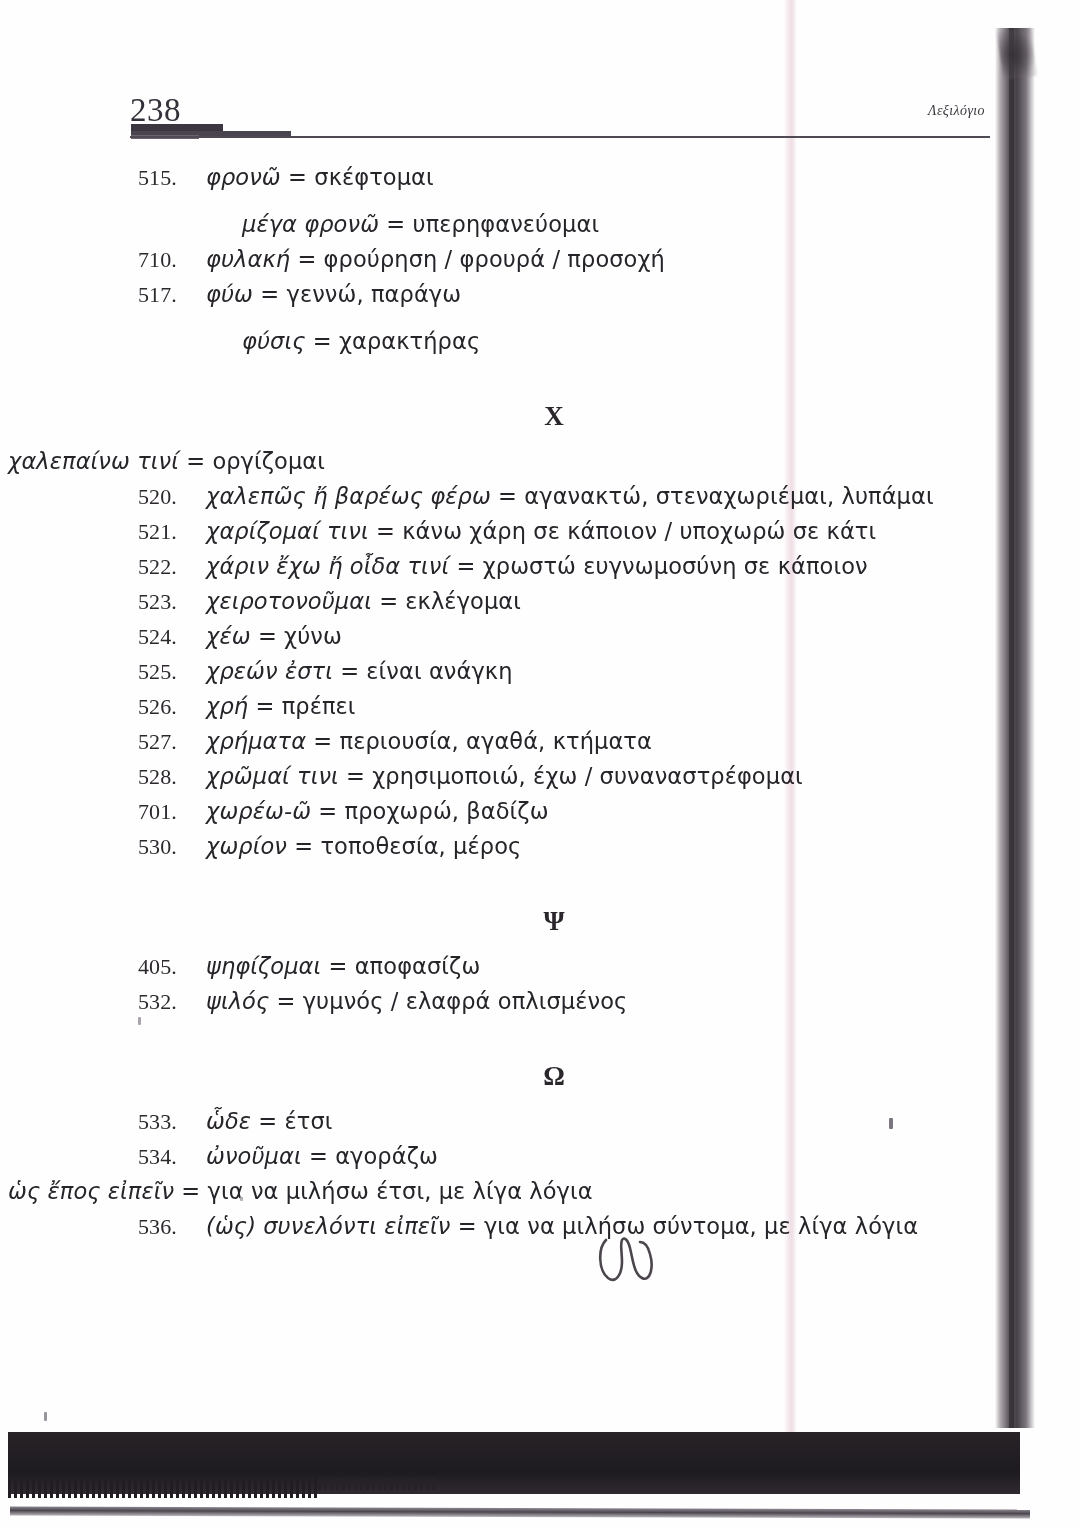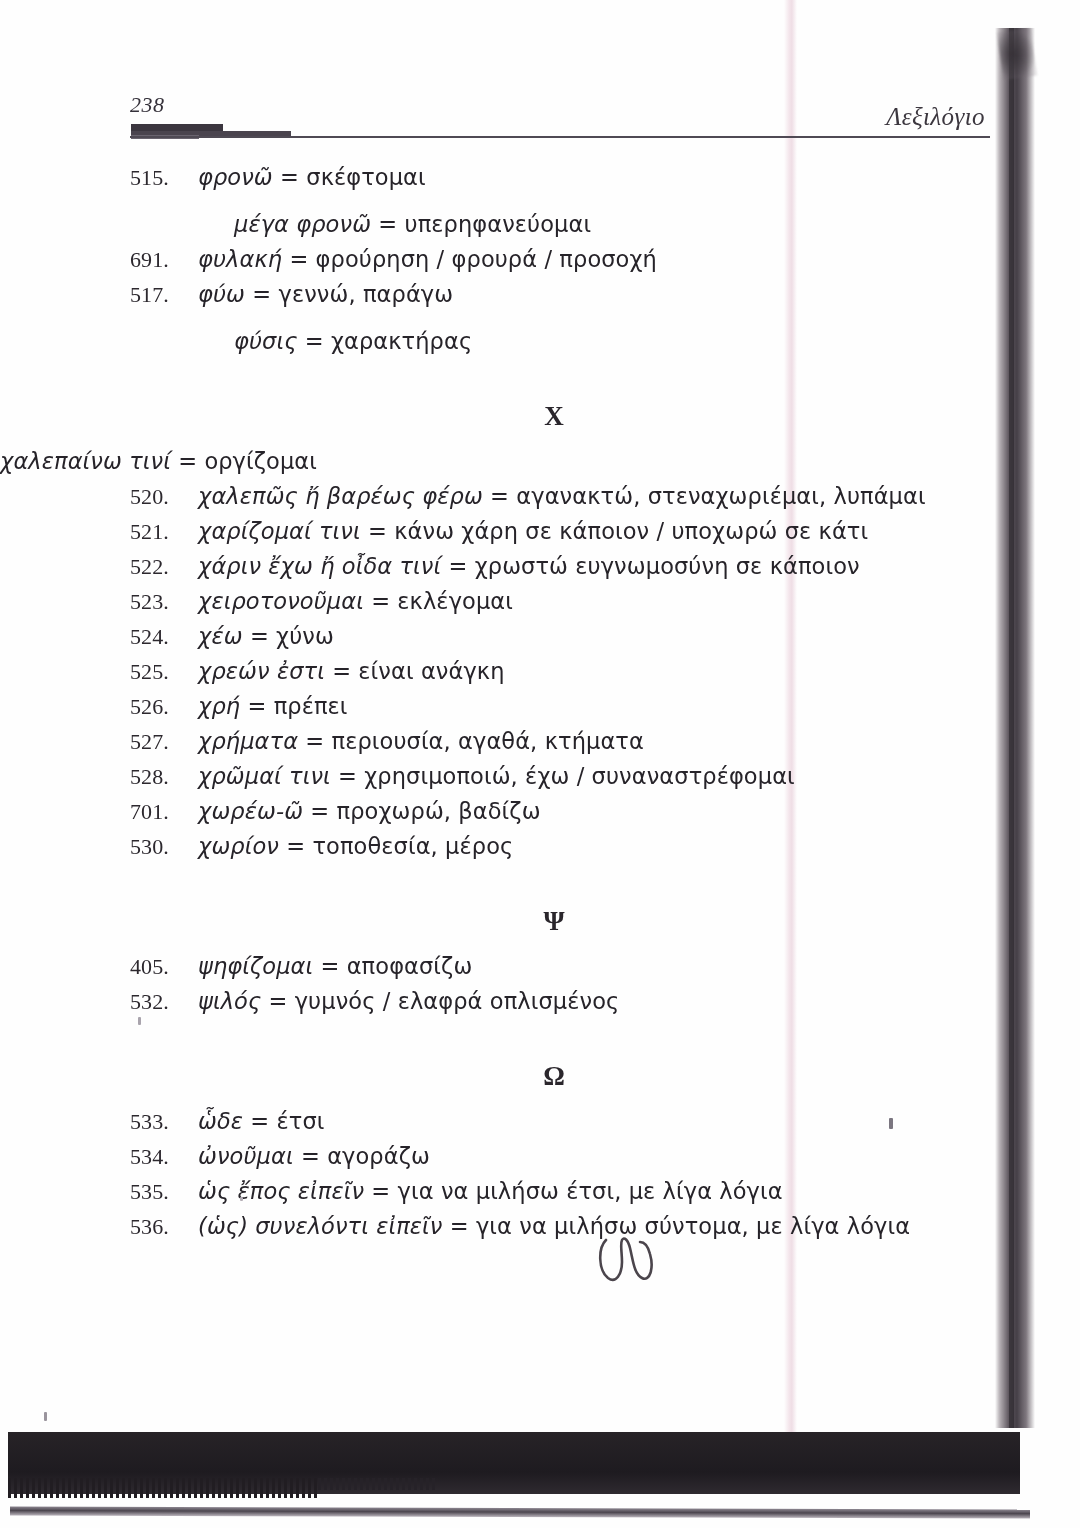--- a/index.html
+++ b/index.html
@@ -108,24 +108,23 @@
     background: #7b7680;
     border-radius: 1px;
   }
 
   
   .page-number {
     position: absolute;
     left: 130px;
     top: 92px;
     font-family: "Liberation Serif", "DejaVu Serif", serif;
-    font-size: 22px;
+    font-size: 33px;
     letter-spacing: 0.5px;
     color: #35313a;
-    font-style: italic;
   }
   .page-number-smudge {
     position: absolute;
     left: 131px;
     top: 124px;
     width: 92px;
     height: 9px;
     background: #3b363f;
   }
   .page-number-smudge2 {
@@ -151,39 +150,40 @@
     width: 860px;
     height: 2px;
     background: #4f4a54;
   }
   .header-title {
     position: absolute;
     right: 95px;
     top: 103px;
     font-family: "Liberation Serif", "DejaVu Serif", serif;
     font-style: italic;
-    font-size: 25px;
+    font-size: 14px;
     color: #3c373f;
     letter-spacing: 0.4px;
   }
 
   
   .content {
     position: absolute;
     left: 0;
     top: 160px;
     width: 1080px;
   }
   .entry {
     display: flex;
     align-items: baseline;
     font-size: 22.5px;
     line-height: 35px;
     color: #262329;
     letter-spacing: 0.1px;
+    padding-left: 8px;
   }
   .entry .num {
     width: 68px;
     padding-left: 130px;
     box-sizing: content-box;
     text-align: left;
     font-family: "Liberation Serif", "DejaVu Serif", serif;
     font-size: 22px;
     color: #2c282e;
     flex: 0 0 auto;
@@ -233,21 +233,21 @@
   <div class="content" id="content">
       <div class="entry">
         <span class="num">515.</span>
         <span class="txt"><span class="lemma">φρονῶ </span>= σκέφτομαι</span>
       </div>
       <div class="entry sub">
         <span class="num"></span>
         <span class="txt"><span class="lemma">μέγα φρονῶ </span>= υπερηφανεύομαι</span>
       </div>
       <div class="entry">
-        <span class="num">691.</span>
+        <span class="num">710.</span>
         <span class="txt"><span class="lemma">φυλακή </span>= φρούρηση / φρουρά / προσοχή</span>
       </div>
       <div class="entry">
         <span class="num">517.</span>
         <span class="txt"><span class="lemma">φύω </span>= γεννώ, παράγω</span>
       </div>
       <div class="entry sub">
         <span class="num"></span>
         <span class="txt"><span class="lemma">φύσις </span>= χαρακτήρας</span>
       </div>
@@ -317,21 +317,20 @@
       <div class="gap-sm"></div>
       <div class="entry">
         <span class="num">533.</span>
         <span class="txt"><span class="lemma">ὧδε </span>= έτσι</span>
       </div>
       <div class="entry">
         <span class="num">534.</span>
         <span class="txt"><span class="lemma">ὠνοῦμαι </span>= αγοράζω</span>
       </div>
       <div class="entry">
-        <span class="num">535.</span>
         <span class="txt"><span class="lemma">ὡς ἔπος εἰπεῖν </span>= για να μιλήσω έτσι, με λίγα λόγια</span>
       </div>
       <div class="entry">
         <span class="num">536.</span>
         <span class="txt"><span class="lemma">(ὡς) συνελόντι εἰπεῖν </span>= για να μιλήσω σύντομα, με λίγα λόγια</span>
       </div>
     </div>
 
   <div class="handwriting">
     <svg width="90" height="80" viewBox="0 0 90 80" aria-hidden="true">

